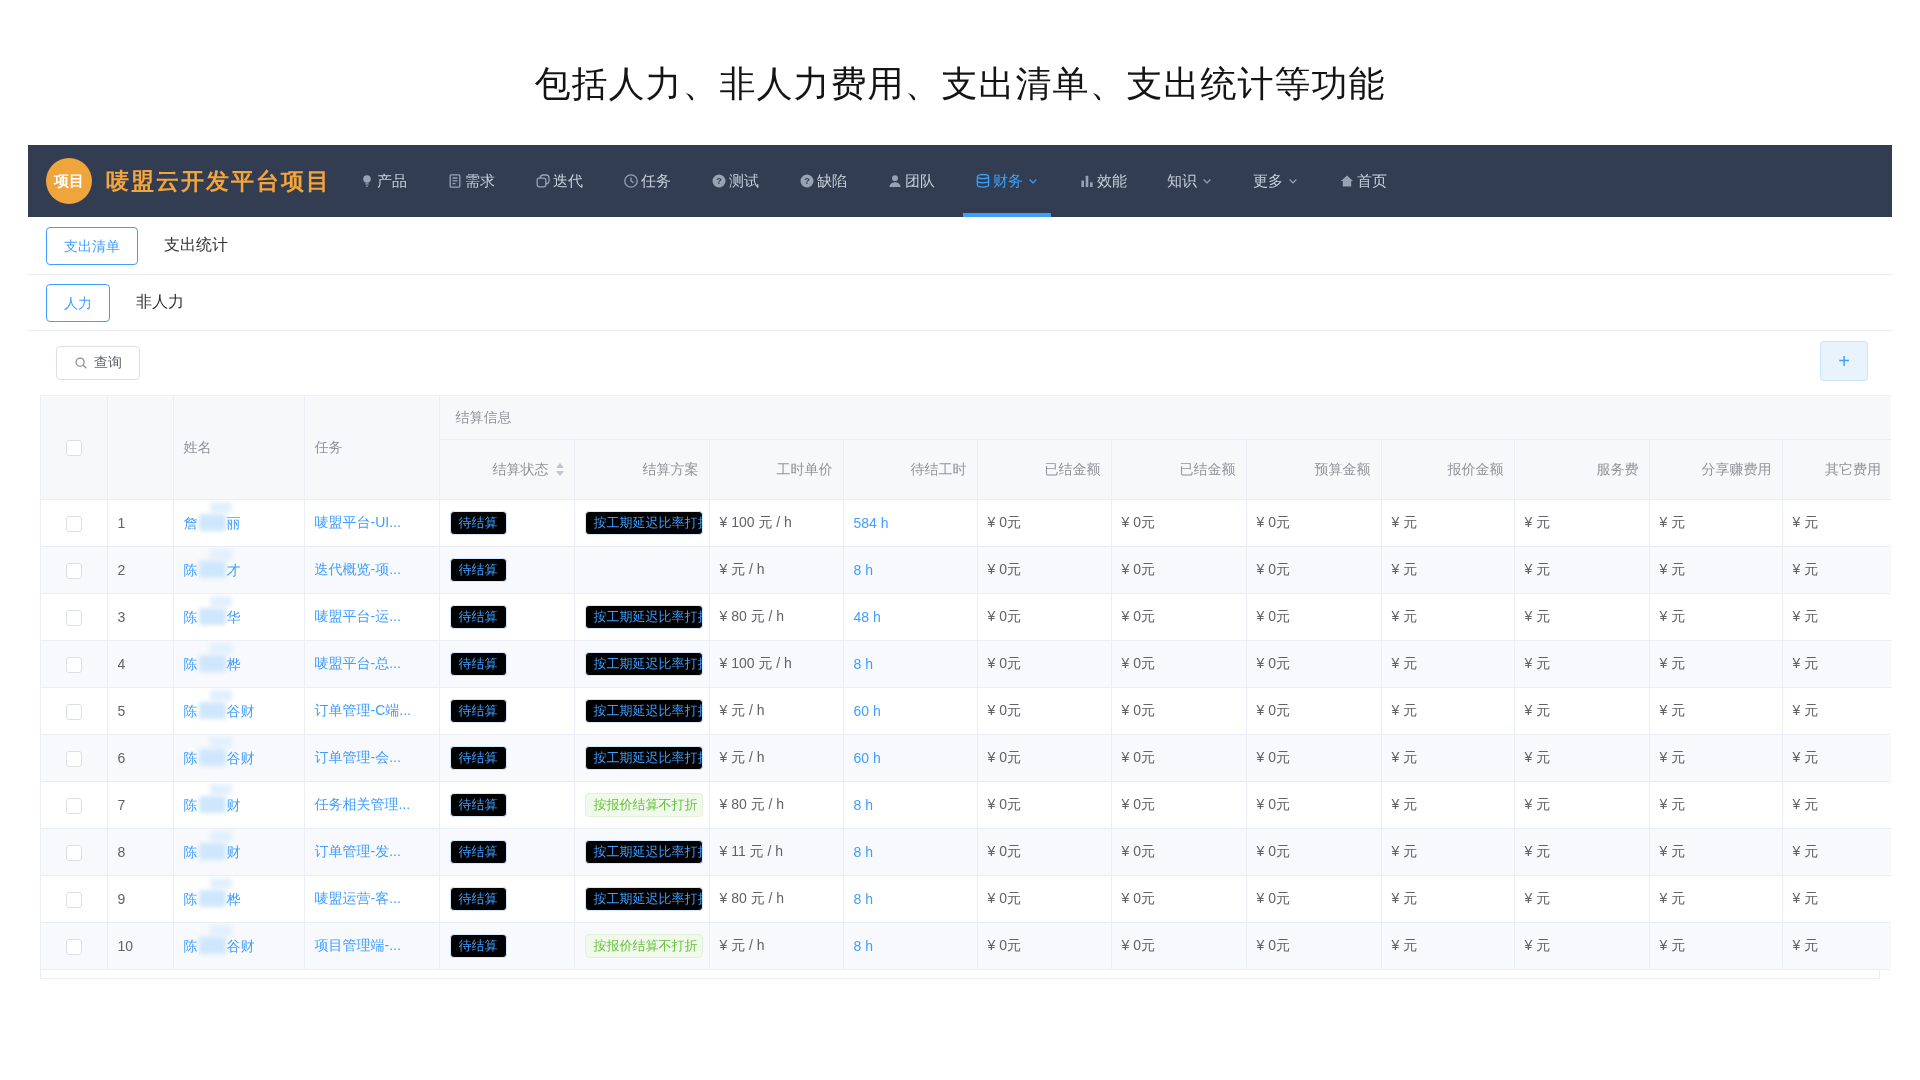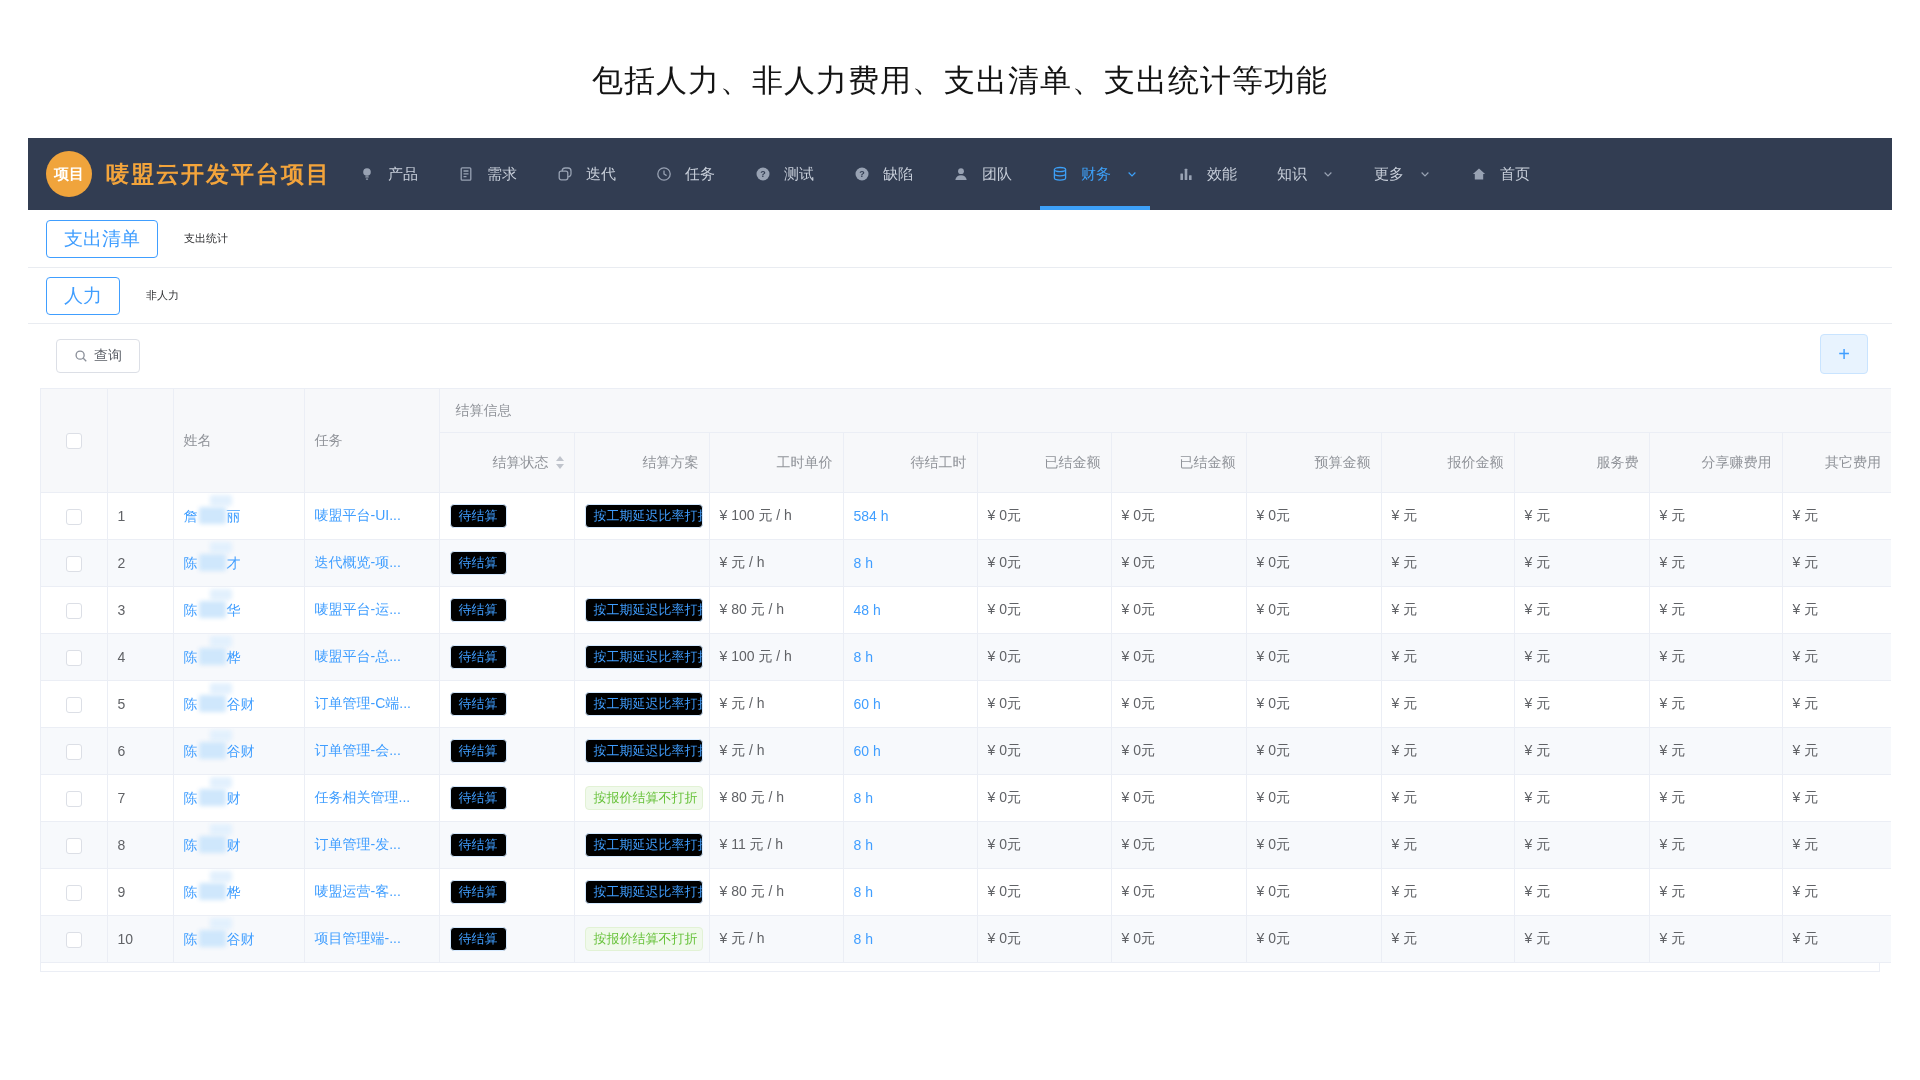--- a/index.html
+++ b/index.html
@@ -1,39 +1,39 @@
 <!DOCTYPE html>
 <html><head>
 <meta charset="utf-8">
 <style>
   * { box-sizing: border-box; margin: 0; padding: 0; }
   html,body { width:1920px; height:1080px; background:#fff; font-family:"Liberation Sans",sans-serif; }
-  .doc-title { margin:60px auto 0; width:1760px; text-align:center; font-size:31px; font-weight:500; color:#141414; letter-spacing:1px; }
+  .doc-title { margin:60px auto 0; width:1760px; text-align:center; font-size:36px; font-weight:500; color:#141414; letter-spacing:1px; }
   .app { margin:36px 28px 0; }
 
   
   .navbar { height:72px; background:#323d52; display:flex; align-items:center; }
   .logo { width:46px; height:46px; border-radius:50%; background:#f0a43c; color:#fff; font-size:15px; font-weight:700;
           display:flex; align-items:center; justify-content:center; margin-left:18px; flex:none;font-family:Liberation Serif, serif; }
   .proj-title { color:#f3a43b; font-size:23px; font-weight:700; margin-left:14px; letter-spacing:2px; white-space:nowrap; }
   .menu { display:flex; align-items:center; gap:40px; margin-left:28px; height:72px; }
-  .menu-item { display:flex; align-items:center; gap:13px; color:#c8cfda; font-size:15px; height:72px; position:relative; cursor:pointer; white-space:nowrap; }
+  .menu-item { display:flex; align-items:center; gap:2px; color:#c8cfda; font-size:15px; height:72px; position:relative; cursor:pointer; white-space:nowrap; }
   .menu-item .ic { color:#98a2b3; display:inline-flex; }
   .menu-item .caret { color:#98a2b3; display:inline-flex; margin-left:2px; }
   .menu-item.active { color:#3da0f8; }
   .menu-item.active .ic, .menu-item.active .caret { color:#3da0f8; }
   .menu-item.active::after { content:""; position:absolute; left:-12px; right:-12px; bottom:0; height:4px; background:#3da0f8; }
 
   
   .tabrow { display:flex; align-items:center; border-bottom:1px solid #e9ecf1; padding-left:18px; }
   .tabrow1 { height:58px; }
   .tabrow2 { height:56px; }
-  .tab-btn { background:#fff; border:1px solid #409eff; color:#409eff; border-radius:4px; font-size:19px;
+  .tab-btn { background:#fff; border:1px solid #409eff; color:#409eff; border-radius:4px; font-size:14px;
              padding:0 17px; height:38px; line-height:36px; cursor:pointer; }
-  .tab-plain { margin-left:26px; color:#303133; font-size:11px; cursor:pointer; }
+  .tab-plain { margin-left:26px; color:#303133; font-size:16px; cursor:pointer; }
 
   
   .toolbar { position:relative; height:64px; padding:15px 0 0 18px; display:flex; align-items:flex-start; }
   .search-input { width:378px; height:34px; border:1px solid #dcdfe6; border-radius:4px; padding:0 12px; font-size:14px; color:#606266; outline:none; }
   .search-input::placeholder { color:#c0c4cc; }
   .search-btn { margin-left:10px; height:34px; width:84px; background:#fff; border:1px solid #dcdfe6; border-radius:4px;
                 color:#5a5e66; font-size:14px; display:inline-flex; align-items:center; justify-content:center; gap:6px; cursor:pointer; }
   .search-btn .ic { color:#8a8f99; display:inline-flex; }
   .add-btn { position:absolute; right:24px; top:10px; width:48px; height:40px; background:#e8f3fe; border:1px solid #c9e4ff;
              border-radius:4px; color:#409eff; font-size:20px; line-height:1; cursor:pointer; }

